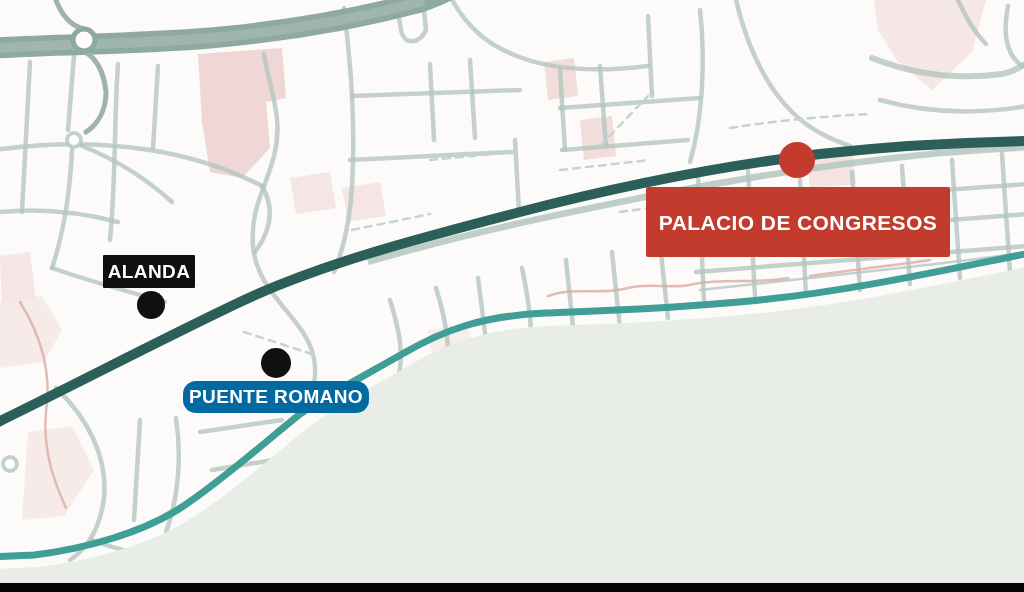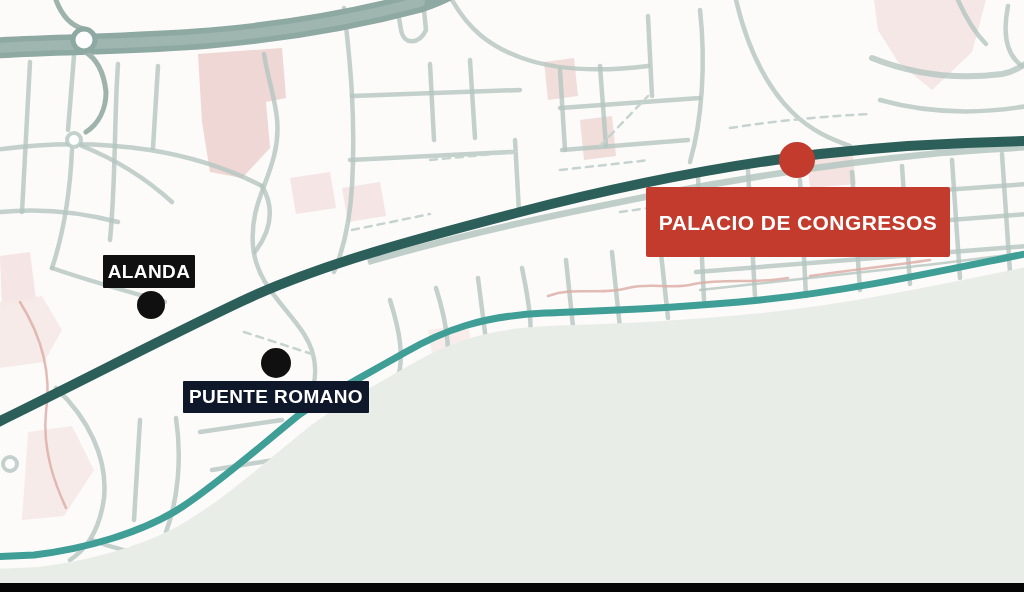--- a/index.html
+++ b/index.html
@@ -138,21 +138,21 @@
 
     <circle cx="151" cy="305" r="14" fill="#101010"></circle>
     <circle cx="276" cy="363" r="15" fill="#101010"></circle>
     <circle cx="797" cy="160" r="18" fill="#c23b2d"></circle>
   </svg>
 
   <div class="lbl lbl-alanda" style="background-color: rgb(16, 16, 16);">
     <span>ALANDA</span>
   </div>
 
-  <div class="lbl lbl-puente" style="background-color: #0f172a;">
+  <div class="lbl lbl-puente" style="background-color: #0369a1; border-radius: 13px;">
     <span>PUENTE ROMANO</span>
   </div>
 
   <div class="lbl lbl-palacio" style="background-color: rgb(194, 59, 45);">
     <span>PALACIO DE CONGRESOS</span>
   </div>
 
   <div class="bottom-bar" style="background-color: rgb(5, 5, 5);"></div>
 </div>
 

